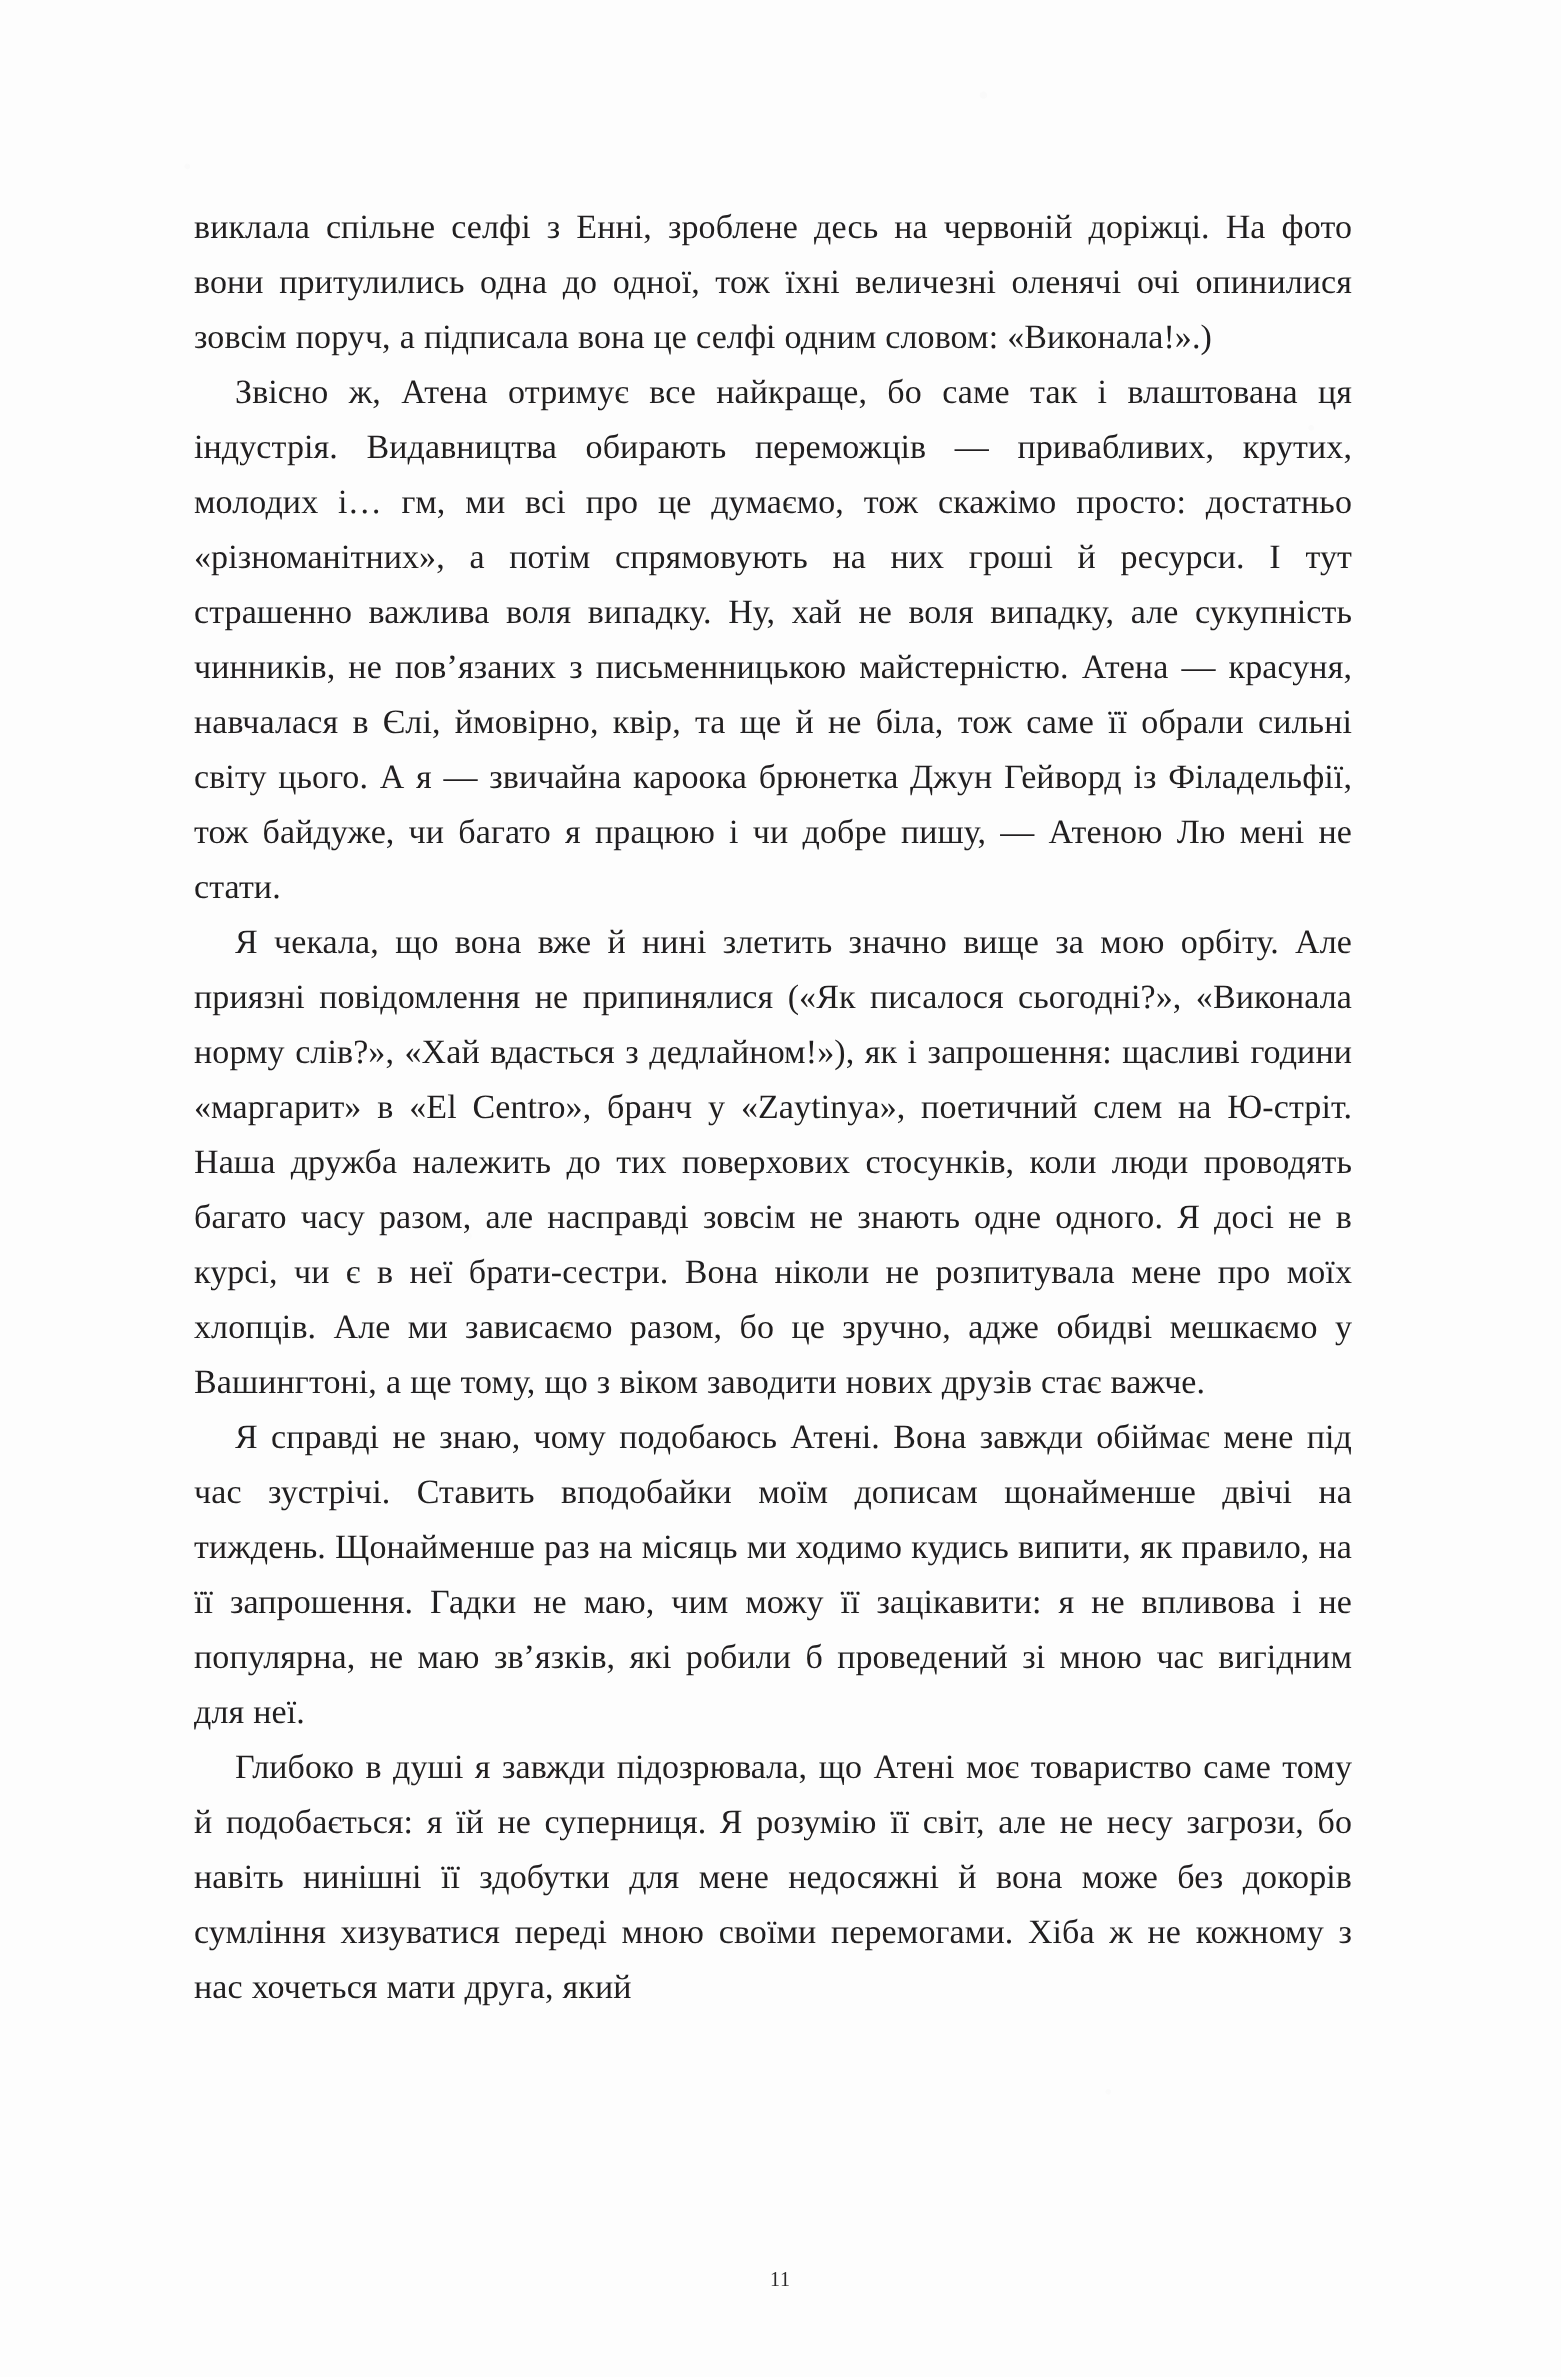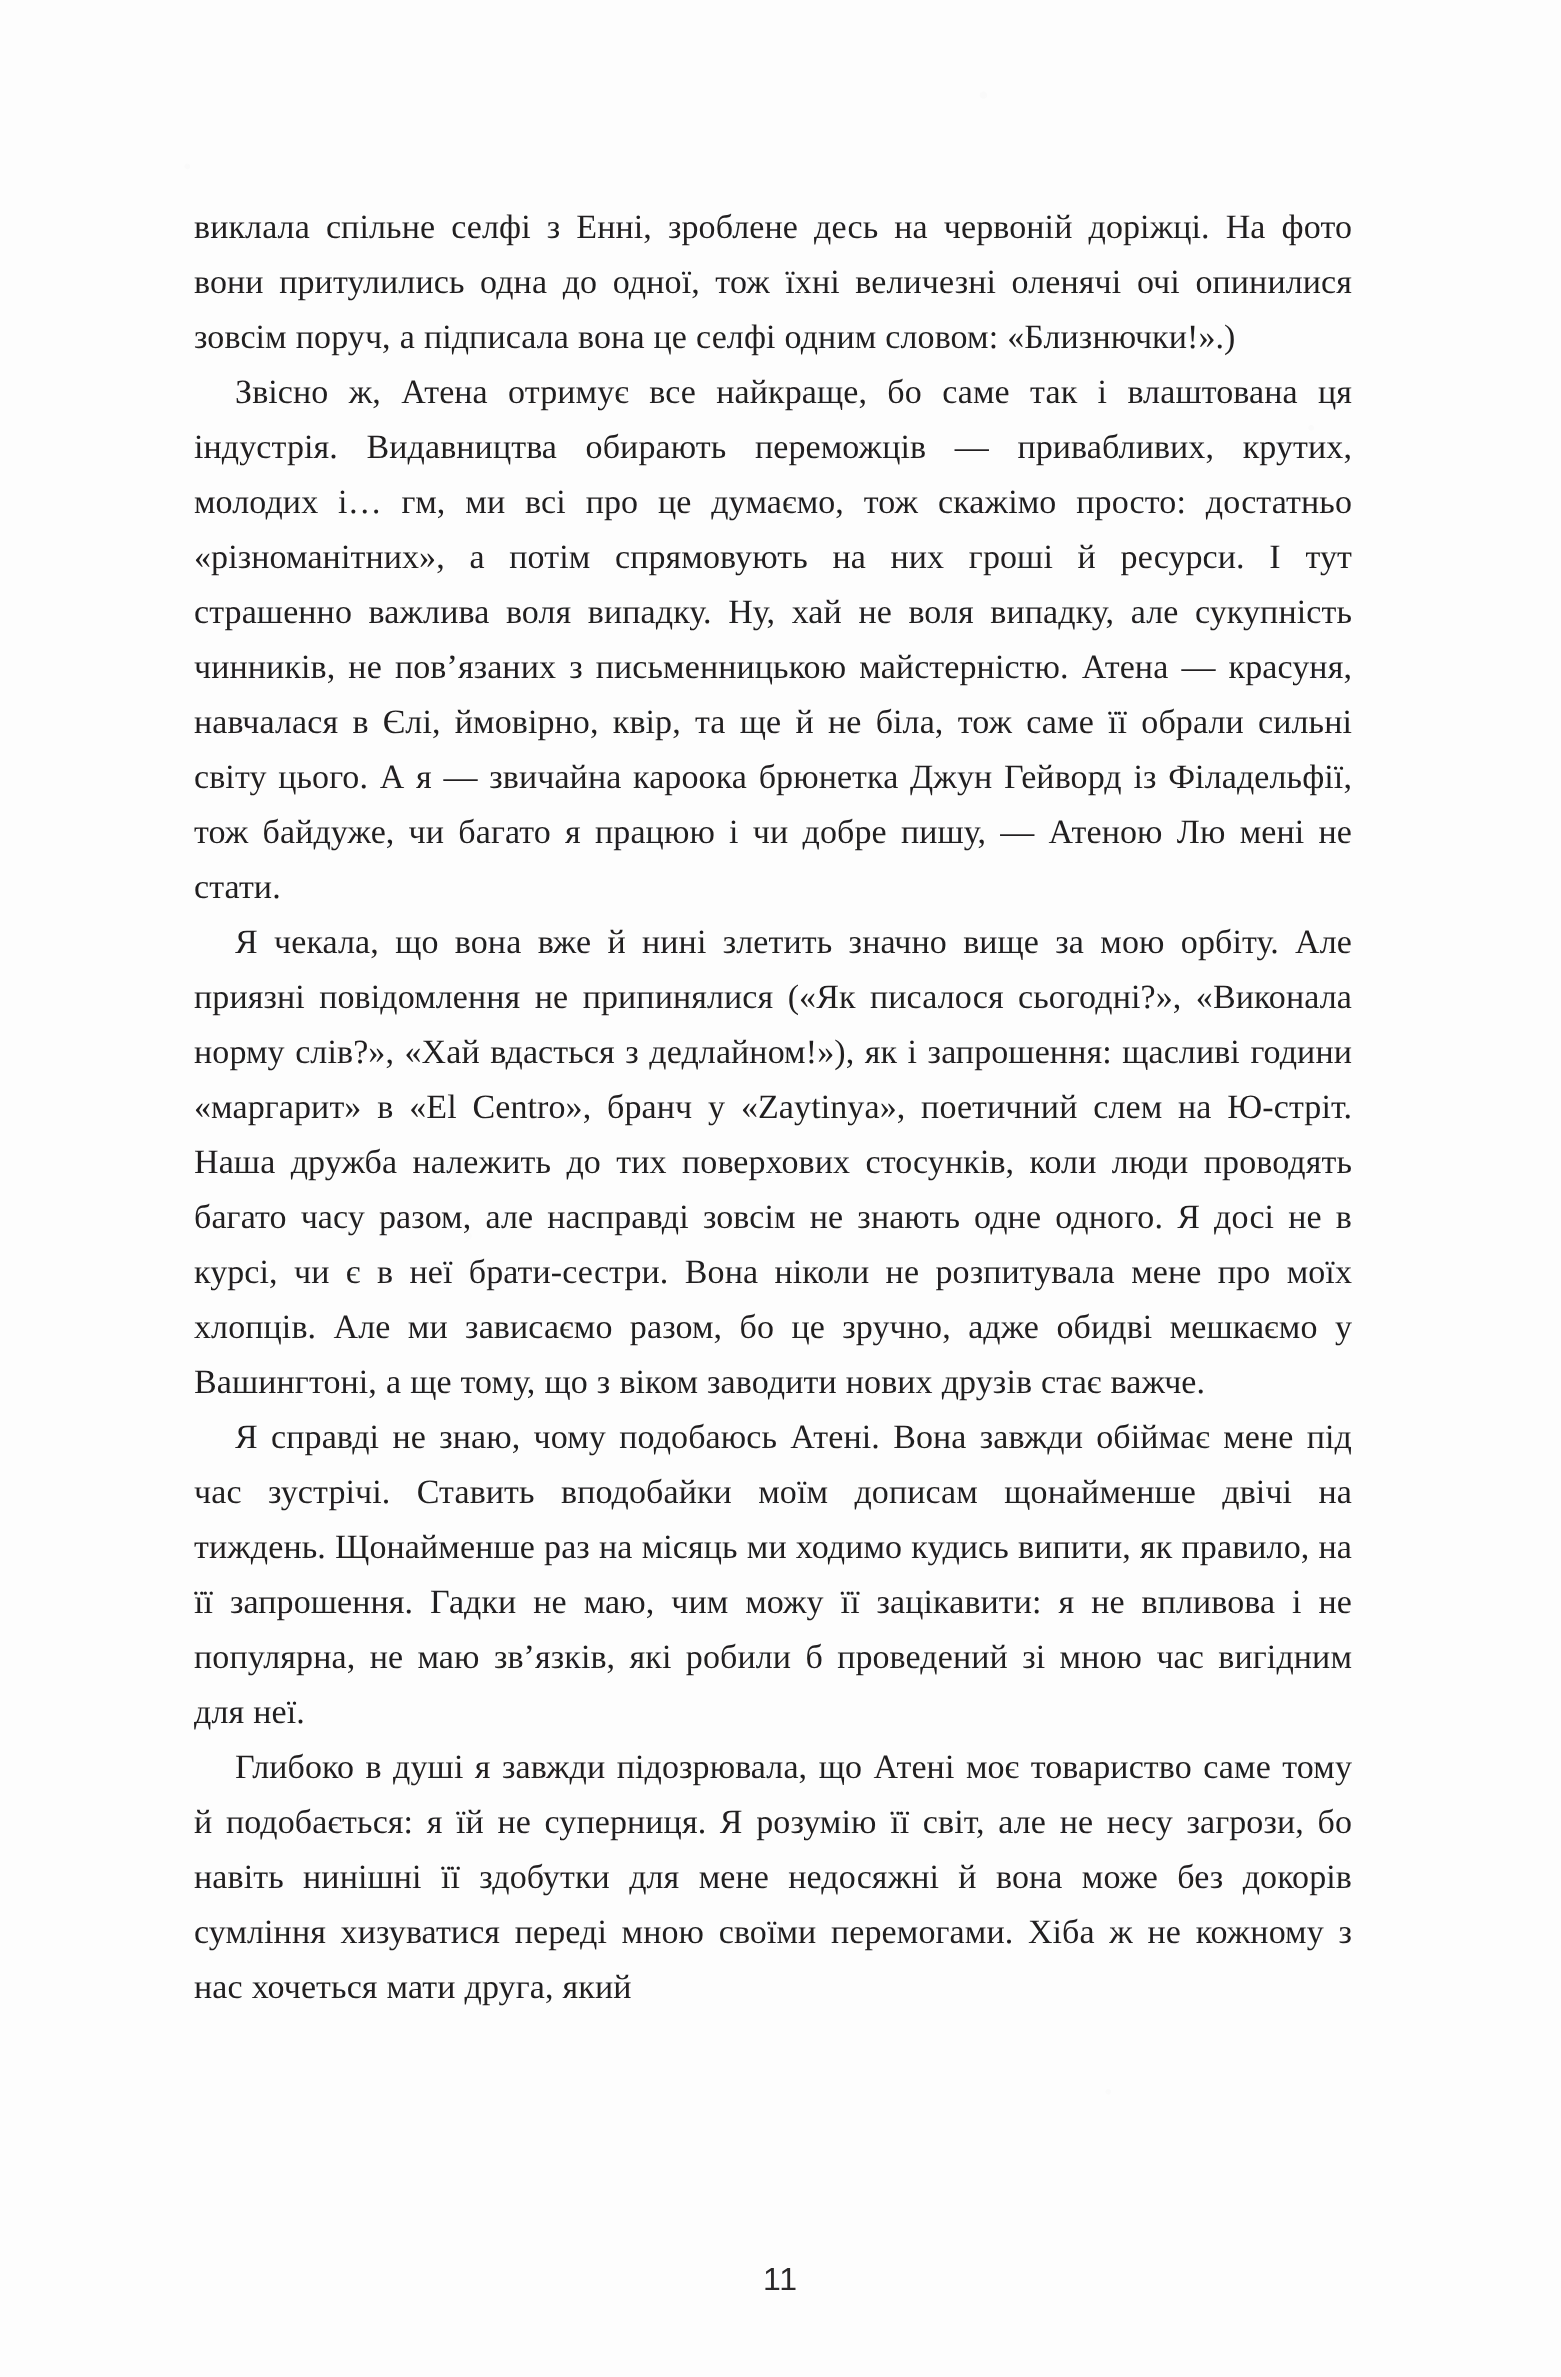--- a/index.html
+++ b/index.html
@@ -54,34 +54,34 @@
   .para.no-indent {
     text-indent: 0;
   }
 
   .folio {
     position: absolute;
     left: 0;
     right: 0;
     top: 2265px;
     text-align: center;
-    font-family: Liberation Sans, sans-serif;
-    font-size: 32px;
+    font-family: Liberation Serif, serif;
+    font-size: 20px;
     line-height: 28px;
     color: #2a2829;
     letter-spacing: 0.8px;
   }
 </style>
 </head>
 <body>
 
 <div class="page">
 
   <div class="text-block">
-    <p class="para no-indent">виклала спільне селфі з Енні, зроблене десь на червоній доріжці. На фото вони притулились одна до одної, тож їхні величезні оленячі очі опинилися зовсім поруч, а підписала вона це селфі одним словом: «Близнючки!».)</p>
+    <p class="para no-indent">виклала спільне селфі з Енні, зроблене десь на червоній доріжці. На фото вони притулились одна до одної, тож їхні величезні оленячі очі опинилися зовсім поруч, а підписала вона це селфі одним словом: «Виконала!».)</p>
 
 
     <p class="para">Звісно ж, Атена отримує все найкраще, бо саме так і влаштована ця індустрія. Видавництва обирають переможців — привабливих, крутих, молодих і… гм, ми всі про це думаємо, тож скажімо просто: достатньо «різноманітних», а потім спрямовують на них гроші й ресурси. І тут страшенно важлива воля випадку. Ну, хай не воля випадку, але сукупність чинників, не пов’язаних з письменницькою майстерністю. Атена — красуня, навчалася в Єлі, ймовірно, квір, та ще й не біла, тож саме її обрали сильні світу цього. А я — звичайна кароока брюнетка Джун Гейворд із Філадельфії, тож байдуже, чи багато я працюю і чи добре пишу, — Атеною Лю мені не стати.</p>
 
     <p class="para">Я чекала, що вона вже й нині злетить значно вище за мою орбіту. Але приязні повідомлення не припинялися («Як писалося сьогодні?», «Виконала норму слів?», «Хай вдасться з дедлайном!»), як і запрошення: щасливі години «маргарит» в «El Centro», бранч у «Zaytinya», поетичний слем на Ю-стріт. Наша дружба належить до тих поверхових стосунків, коли люди проводять багато часу разом, але насправді зовсім не знають одне одного. Я досі не в курсі, чи є в неї брати-сестри. Вона ніколи не розпитувала мене про моїх хлопців. Але ми зависаємо разом, бо це зручно, адже обидві мешкаємо у Вашингтоні, а ще тому, що з віком заводити нових друзів стає важче.</p>
 
     <p class="para">Я справді не знаю, чому подобаюсь Атені. Вона завжди обіймає мене під час зустрічі. Ставить вподобайки моїм дописам щонайменше двічі на тиждень. Щонайменше раз на місяць ми ходимо кудись випити, як правило, на її запрошення. Гадки не маю, чим можу її зацікавити: я не впливова і не популярна, не маю зв’язків, які робили б проведений зі мною час вигідним для неї.</p>
 
     <p class="para">Глибоко в душі я завжди підозрювала, що Атені моє товариство саме тому й подобається: я їй не суперниця. Я розумію її світ, але не несу загрози, бо навіть нинішні її здобутки для мене недосяжні й вона може без докорів сумління хизуватися переді мною своїми перемогами. Хіба ж не кожному з нас хочеться мати друга, який</p>
   </div>

